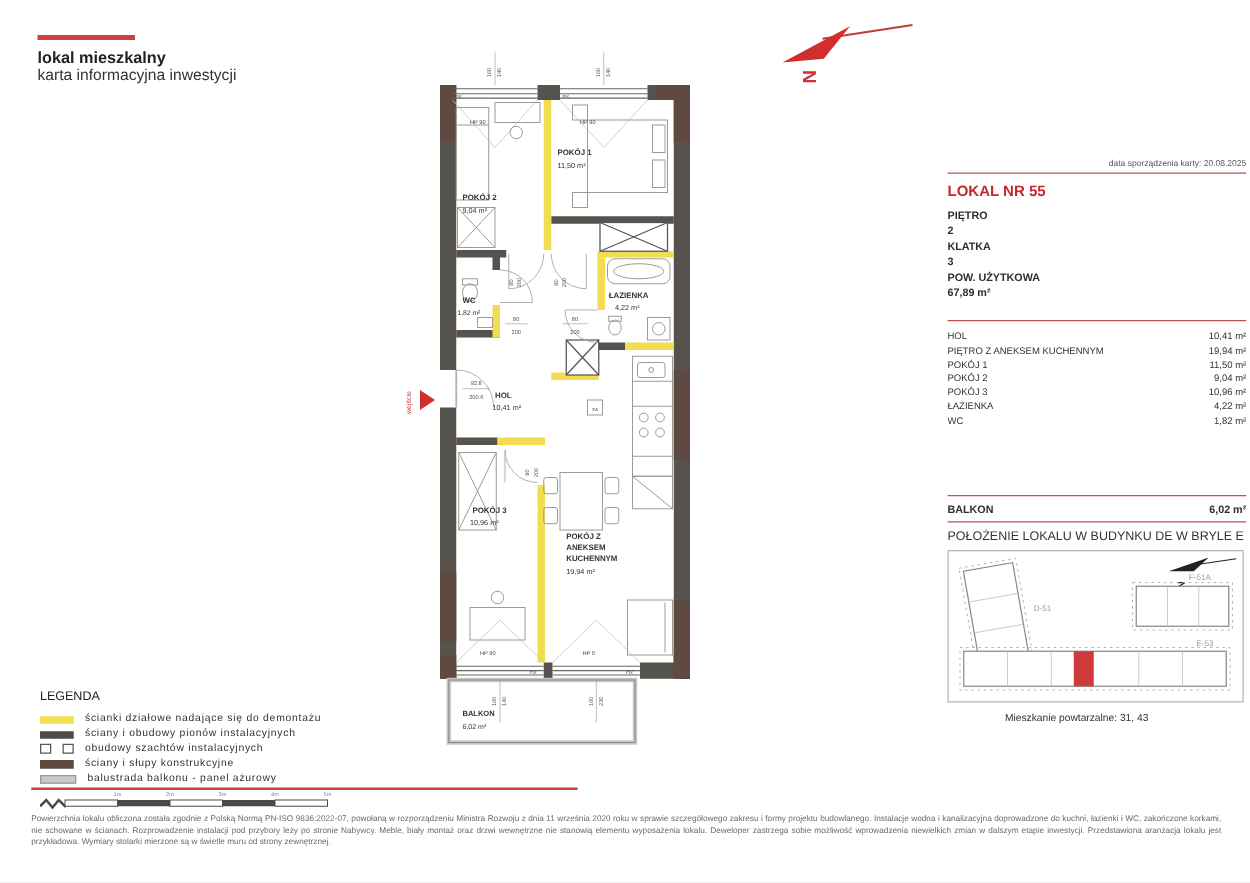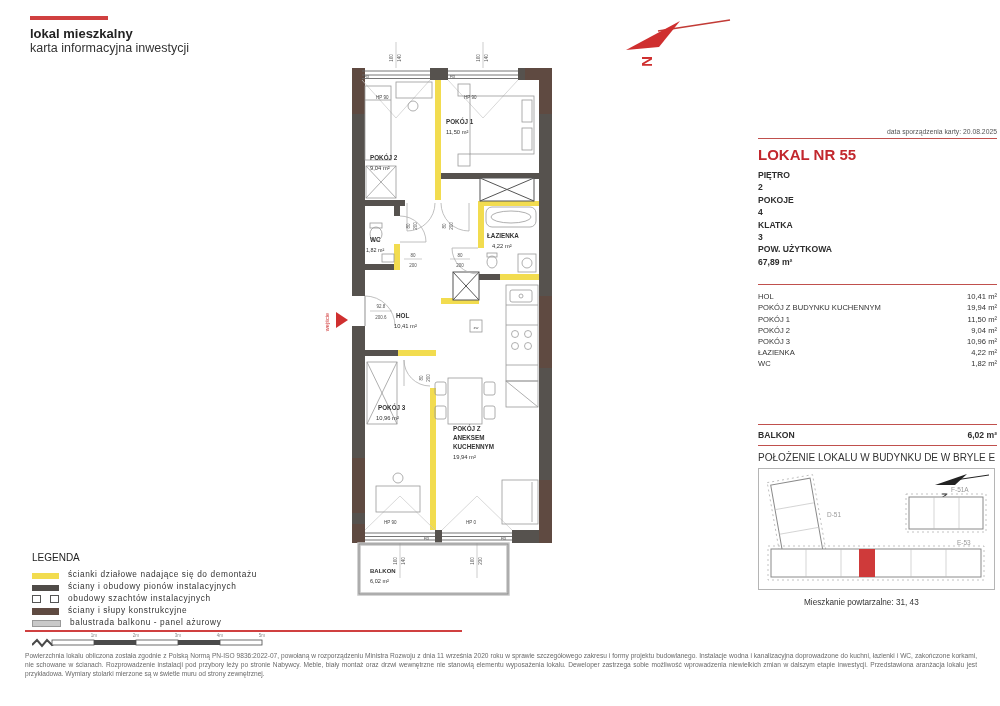--- a/index.html
+++ b/index.html
@@ -7,21 +7,21 @@
         font-family:"Liberation Sans",sans-serif;color:#3a3a3a;overflow:hidden;margin:0 auto;}
   .abs{position:absolute;}
   
   .hdr-bar{width:78px;height:4px;background:#d04040;}
   .hdr-title{font-size:13px;font-weight:bold;color:#222;}
   .hdr-sub{font-size:12.5px;color:#333;}
   
   .panel{left:758px;top:128px;width:239px;}
   .date-note{font-size:6.8px;color:#555;text-align:right;padding-bottom:3px;}
   .redline{border:0;border-top:1.6px solid #c0504d;margin:0;}
-  .lokal-title{font-size:15px;font-weight:bold;color:#c2272d;margin:7px 0 6px 0;}
+  .lokal-title{font-size:12px;font-weight:bold;color:#c2272d;margin:7px 0 6px 0;}
   .attr-row{display:flex;justify-content:space-between;font-size:8.6px;font-weight:bold;line-height:12.4px;color:#2e2e2e;flex-direction:column;}
   .room-row{display:flex;justify-content:space-between;font-size:7.6px;line-height:11.2px;color:#333;}
   .balkon-row{display:flex;justify-content:space-between;font-size:8.6px;font-weight:bold;color:#2e2e2e;padding:5px 0;}
   .loc-title{font-size:10px;color:#333;padding:6px 0 5px 0;}
   .mapbox{width:237px;height:122px;border:1px solid #b5b5b5;box-sizing:border-box;background:#fff;}
   .repeat-note{font-size:8.2px;color:#333;margin-top:8px;padding-left:46px;}
   
   .legend-title{font-size:10px;font-weight:normal;color:#222;margin-bottom:4px;margin-top:28px;}
   .legend-row{display:flex;align-items:flex-end;height:12px;}
   .legend-swatch{width:27px;height:6px;margin-right:9px;flex:none;}
@@ -30,21 +30,21 @@
   .sw-open span{display:block;width:9px;height:8px;border:1.3px solid #555;box-sizing:border-box;background:#fff;}
   
   .footer{font-size:6.6px;color:#6a6a6a;line-height:1.4;text-align:justify;}
   svg text{font-family:"Liberation Sans",sans-serif;}
 </style>
 </head>
 <body>
 
 <div class="page">
 
-  <div class="abs" style="left:30px;top:16px;">
+  <div class="abs" style="left:30px;top:28px;">
     <div class="hdr-bar"></div>
     <div class="hdr-title" style="margin-top:6px;">lokal mieszkalny</div>
     <div class="hdr-sub">karta informacyjna inwestycji</div>
   </div>
 
   <svg class="abs" style="left:612px;top:4px;" width="125" height="64" viewBox="0 0 125 64">
     <line x1="46" y1="27" x2="118" y2="16" stroke="#c23b36" stroke-width="1.6"></line>
     <polygon points="14,46 68,17 47,43" fill="#cf2f2f"></polygon>
     <text x="30" y="52" transform="rotate(90 30 52)" font-size="15" font-weight="bold" fill="#cf2f2f">N</text>
   </svg>
@@ -277,40 +277,36 @@
   <div class="abs panel">
     <div class="date-note">data sporządzenia karty: 20.08.2025</div>
     <hr class="redline">
     <div class="lokal-title">LOKAL NR 55</div>
 
     <div class="attr-row">
       <span>PIĘTRO</span>
       <span>2</span>
     </div>
     <div class="attr-row">
-      <span>POKOJE</span>
-      <span>4</span>
-    </div>
-    <div class="attr-row">
       <span>KLATKA</span>
       <span>3</span>
     </div>
     <div class="attr-row">
       <span>POW. UŻYTKOWA</span>
       <span>67,89 m²</span>
     </div>
 
     <hr class="redline" style="margin-top:16px;margin-bottom:6px;">
 
     <div class="room-row">
       <span>HOL</span>
       <span>10,41 m²</span>
     </div>
     <div class="room-row">
-      <span>POKÓJ Z BUDYNKU KUCHENNYM</span>
+      <span>PIĘTRO Z ANEKSEM KUCHENNYM</span>
       <span>19,94 m²</span>
     </div>
     <div class="room-row">
       <span>POKÓJ 1</span>
       <span>11,50 m²</span>
     </div>
     <div class="room-row">
       <span>POKÓJ 2</span>
       <span>9,04 m²</span>
     </div>

